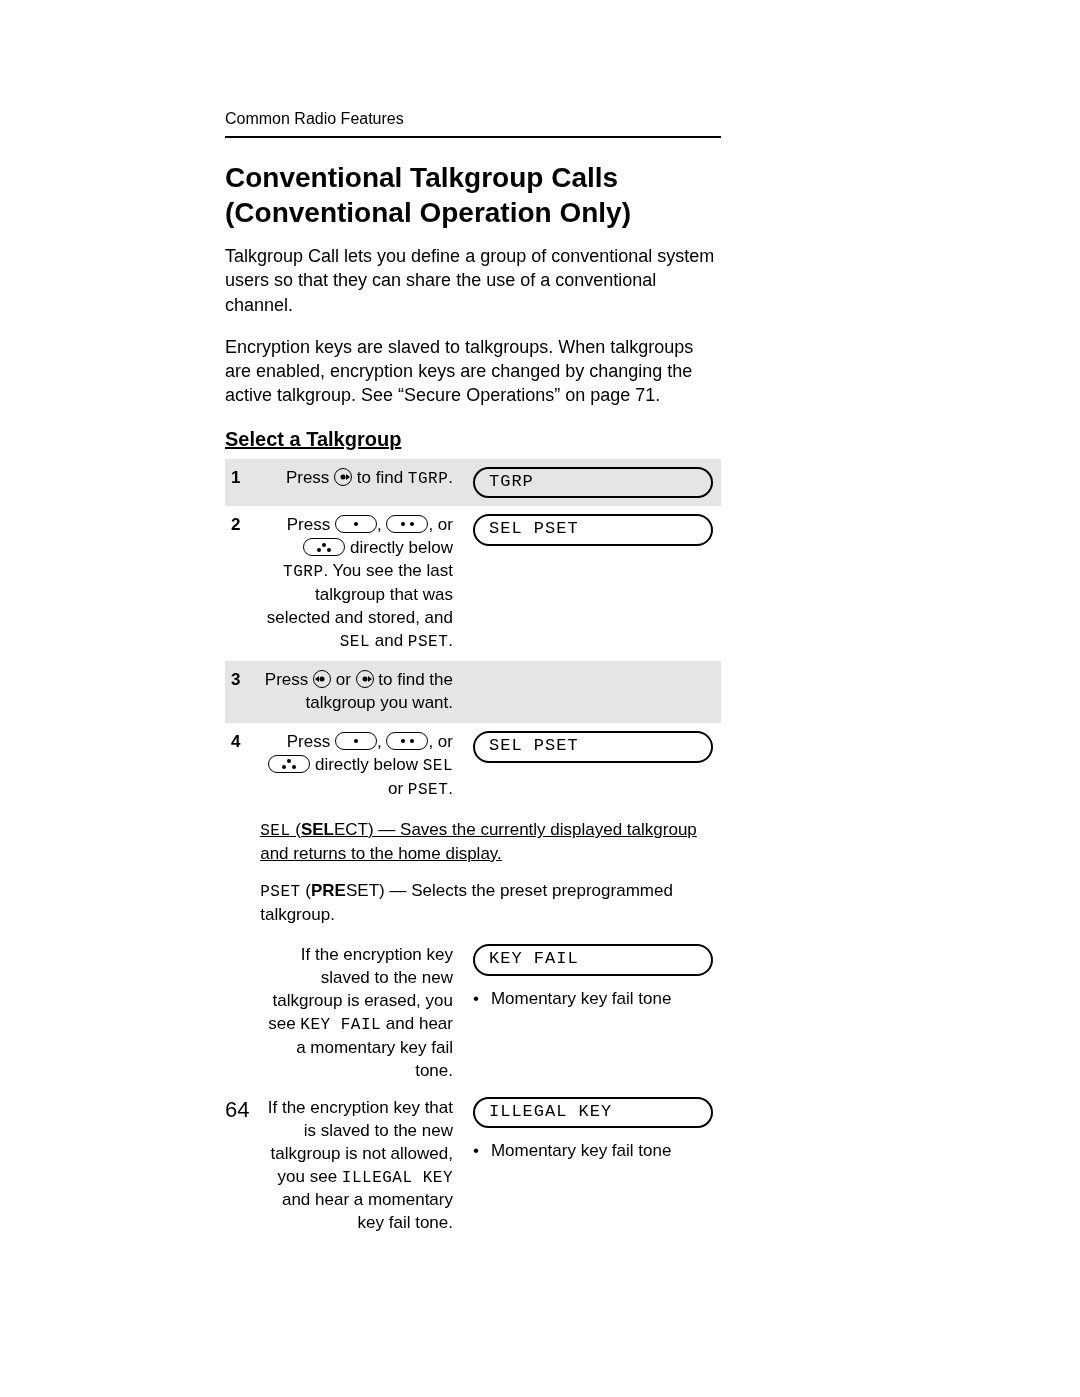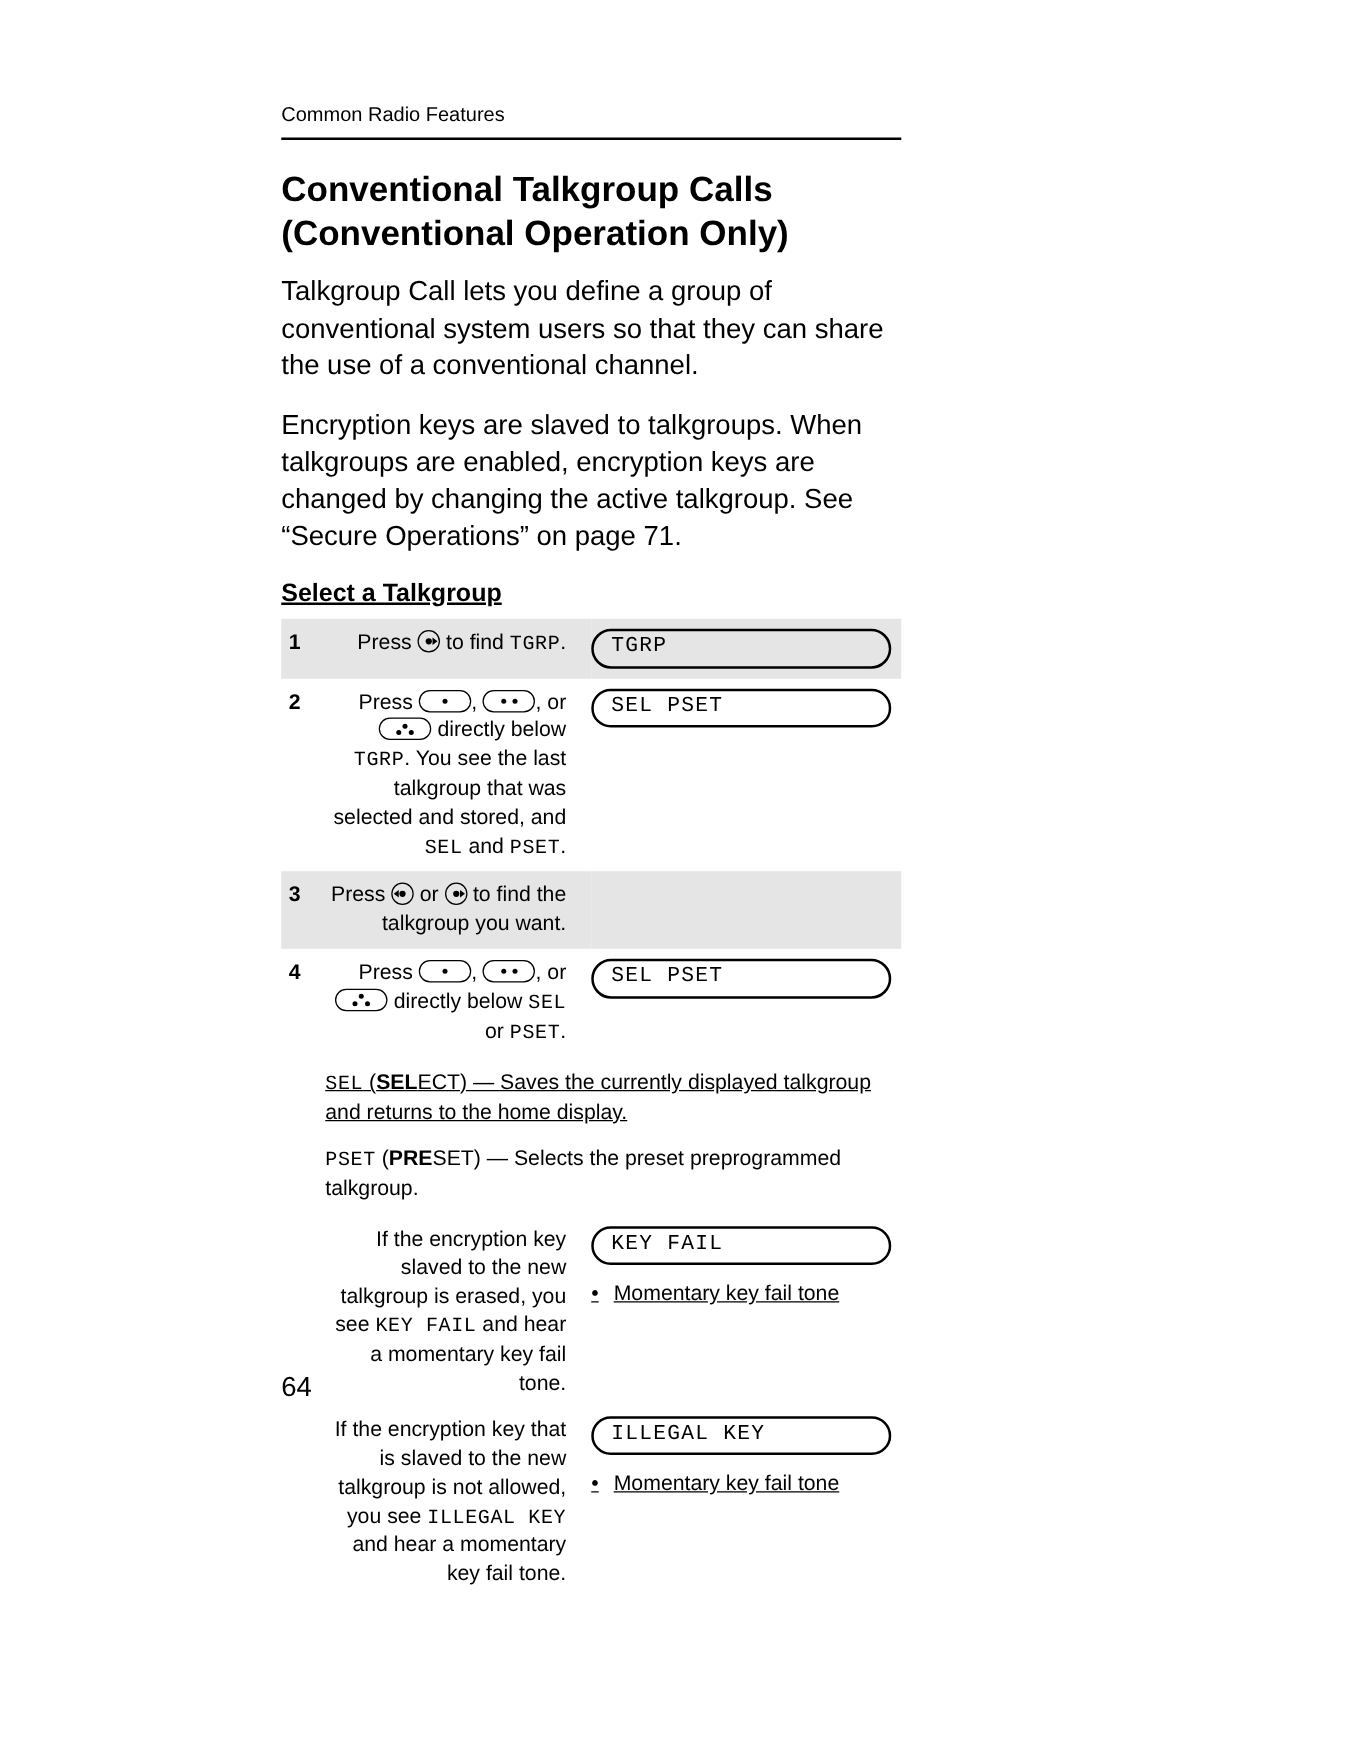--- a/index.html
+++ b/index.html
@@ -7,39 +7,39 @@
     padding: 0;
     background: #fff;
     font-family: Arial, Helvetica, sans-serif;
     color: #000;
   }
   .page {
     width: 971px;
     height: 1397px;
     position: relative;
     box-sizing: border-box;
-    padding: 84px 250px 0 225px;
+    padding: 110px 250px 0 225px;
   }
   .header-label {
     font-size: 16px;
     margin-bottom: 8px;
   }
   .hr {
     border: none;
     border-top: 2px solid #000;
     margin: 0 0 22px 0;
   }
   h1 {
     font-size: 28px;
     font-weight: bold;
     margin: 0 0 14px 0;
     line-height: 1.25;
   }
   .body-p {
-    font-size: 22px;
+    font-size: 18px;
     line-height: 1.35;
     margin: 0 0 18px 0;
   }
   h2 {
     font-size: 20px;
     font-weight: bold;
     margin: 20px 0 8px 0;
     text-decoration: underline;
   }
   .steps-table {
@@ -148,21 +148,20 @@
   .bullet-line {
     font-size: 17px;
     margin: 10px 0 0 0;
   }
   .bullet-line::before {
     content: "•";
     margin-right: 12px;
   }
   .sub-block {
     margin-top: 12px;
-    text-decoration: underline;
   }
   .page-num {
     font-size: 22px;
     position: absolute;
     left: 225px;
     bottom: 274px;
   }
 </style>
 </head>
 <body>

